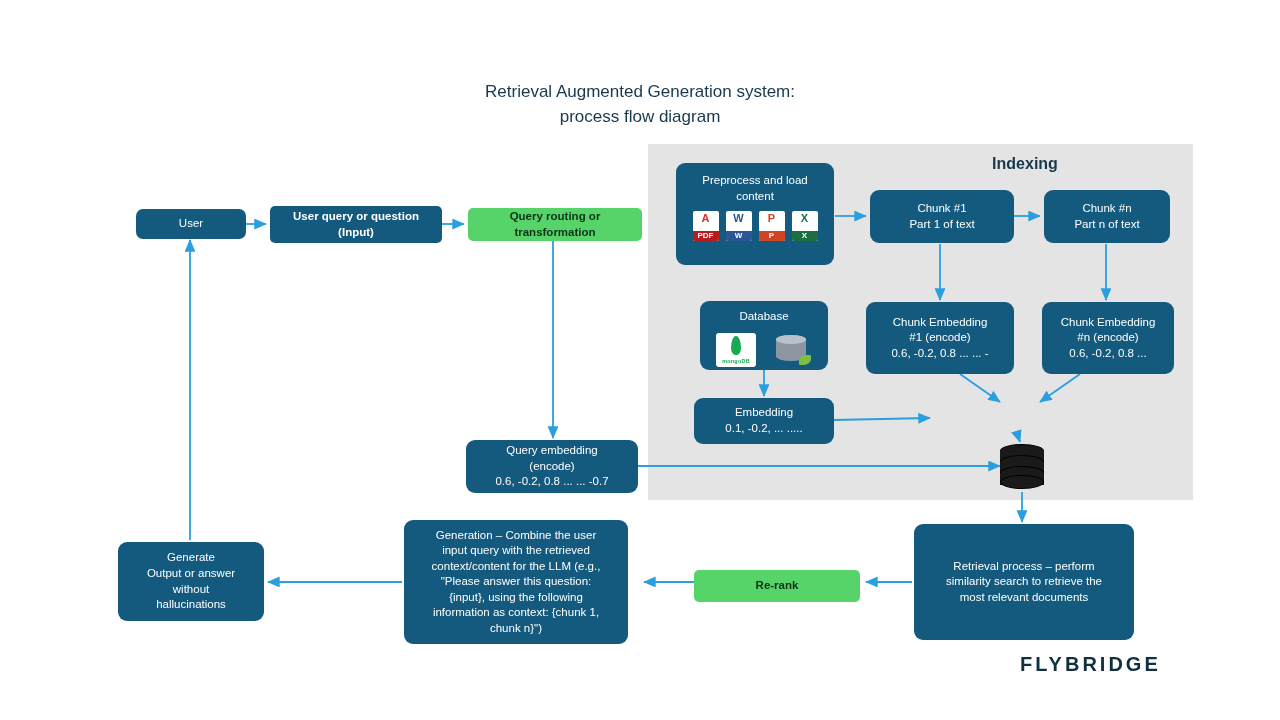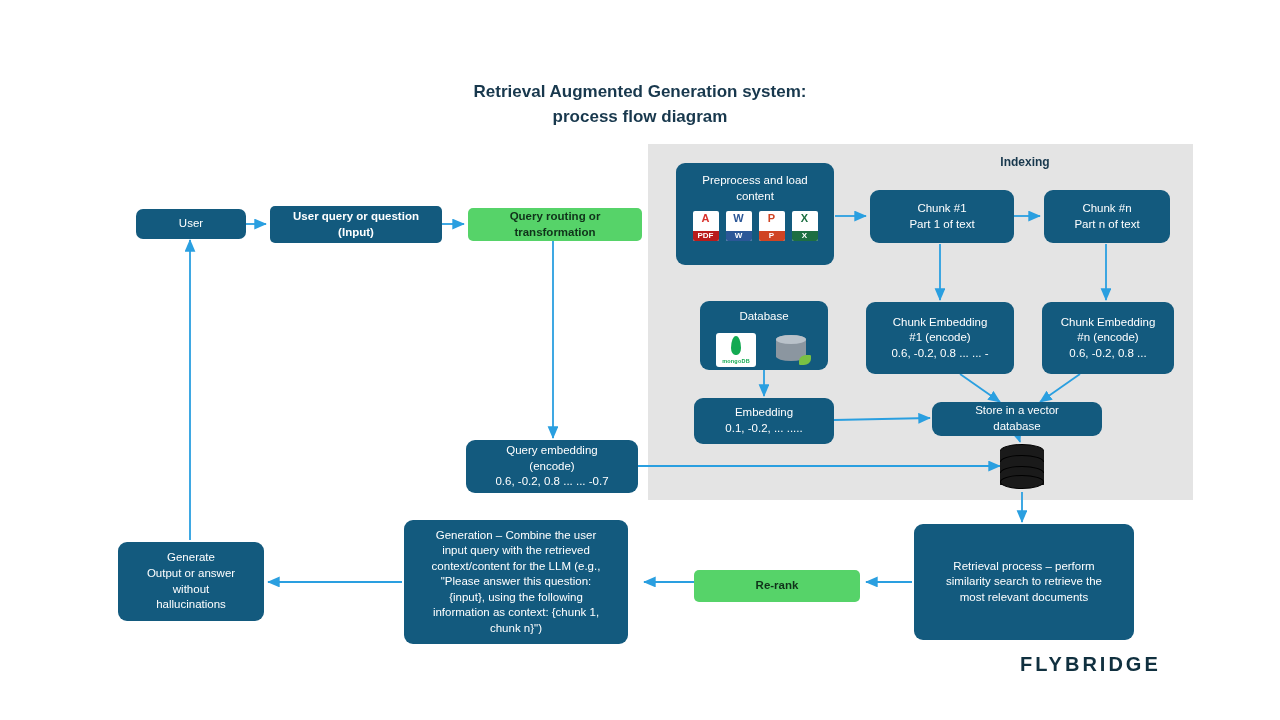--- a/index.html
+++ b/index.html
@@ -27,40 +27,40 @@
     height: 720px;
     pointer-events: none;
   }
   .title {
     position: absolute;
     left: 260px;
     top: 80px;
     width: 760px;
     text-align: center;
     font-size: 17px;
-    font-weight: bold;
+    font-weight: normal;
     color: #18384d;
     line-height: 1.45;
     white-space: pre-line;
   }
   .indexing-panel {
     position: absolute;
     left: 648px;
     top: 144px;
     width: 545px;
     height: 356px;
     background: #e4e4e4;
   }
   .indexing-label {
     position: absolute;
     left: 880px;
     top: 155px;
     width: 290px;
     text-align: center;
-    font-size: 12px;
+    font-size: 16px;
     font-weight: bold;
     color: #18384d;
   }
   .node {
     position: absolute;
     box-sizing: border-box;
     background: #135a7e;
     color: #ffffff;
     border-radius: 5px;
     display: flex;
@@ -354,24 +354,20 @@
     <span>Chunk Embedding
 #n  (encode)
 0.6, -0.2, 0.8 ...</span>
   </div>
 
   <div class="node rounded-lg" style="left:694px; top:398px; width:140px; height:46px;">
     <span>Embedding
 0.1, -0.2, ... .....</span>
   </div>
 
-  <div class="node rounded-lg" style="left:932px; top:402px; width:170px; height:34px;">
-    <span>Store in a vector
-database</span>
-  </div>
 
   <div class="vector-db-stack">
     <div class="disc" style="top:0;"></div>
     <div class="band" style="top:7px;"></div>
     <div class="disc" style="top:11px;"></div>
     <div class="band" style="top:18px;"></div>
     <div class="disc" style="top:22px;"></div>
     <div class="band" style="top:29px;"></div>
     <div class="disc" style="top:31px;"></div>
   </div>

